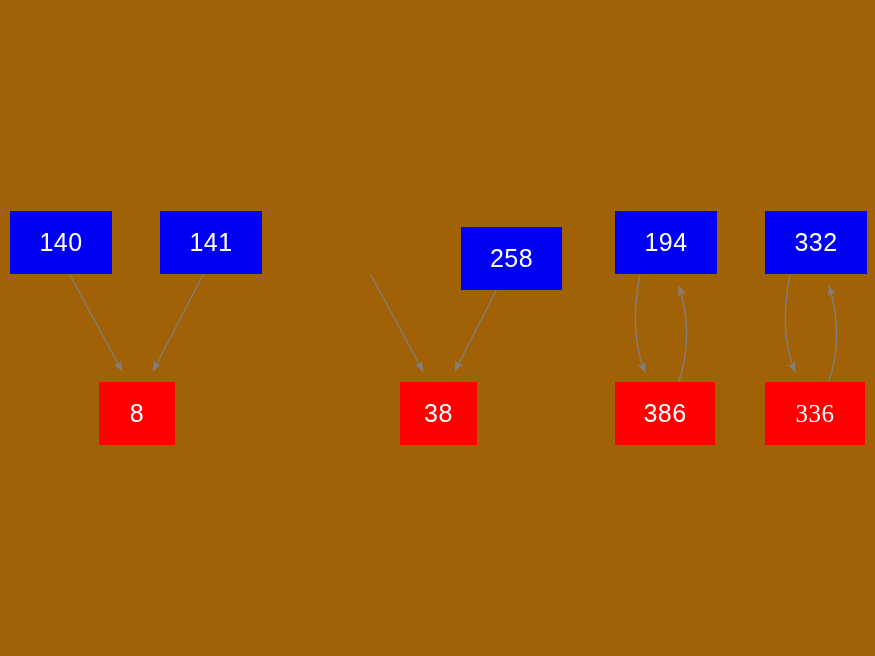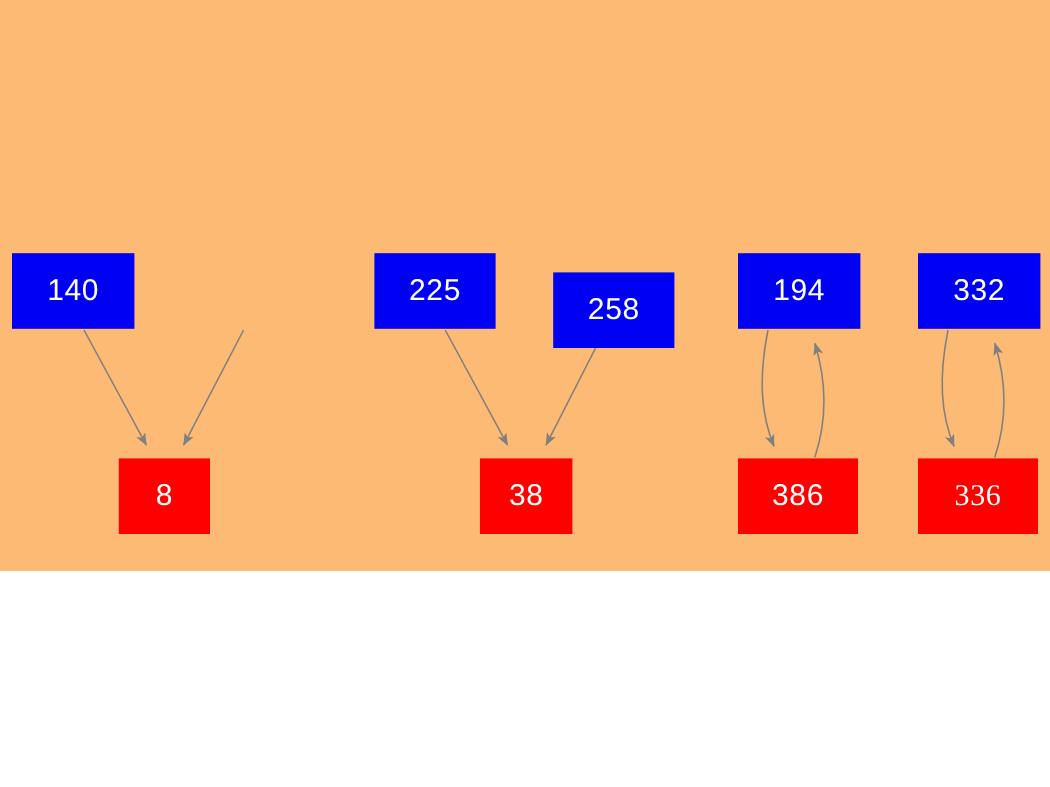--- a/index.html
+++ b/index.html
@@ -6,22 +6,22 @@
     margin: 0;
     padding: 0;
     background: #ffffff;
   }
   body {
     font-family: "Liberation Sans", sans-serif;
   }
   #canvas {
     position: relative;
     width: 875px;
-    height: 476px;
-    background: #fdba74;
+    height: 656px;
+    background: #a16207;
     overflow: hidden;
   }
   #edge-layer {
     position: absolute;
     left: 0;
     top: 0;
     width: 875px;
     height: 656px;
   }
   .node {
@@ -69,27 +69,27 @@
     <path d="M 640 275 C 632 315 634 345 645 372" fill="none" stroke="#808080" stroke-width="1.3" marker-end="url(#arrowhead)"></path>
     <path d="M 679 381 C 690 348 688 315 679 286" fill="none" stroke="#808080" stroke-width="1.3" marker-end="url(#arrowhead)"></path>
 
     <path d="M 790 275 C 782 315 784 345 795 372" fill="none" stroke="#808080" stroke-width="1.3" marker-end="url(#arrowhead)"></path>
     <path d="M 829 381 C 840 348 838 315 829 286" fill="none" stroke="#808080" stroke-width="1.3" marker-end="url(#arrowhead)"></path>
   </svg>
 
   <div class="node source" style="left:10px; top:211px; width:102px; height:63px;">
     <span class="node-label">140</span>
   </div>
+  <div class="node source" style="left:160px; top:211px; width:102px; height:63px;">
+    <span class="node-label">141</span>
+  </div>
   <div class="node target" style="left:99px; top:382px; width:76px; height:63px;">
     <span class="node-label">8</span>
   </div>
 
-  <div class="node source" style="left:312px; top:211px; width:101px; height:63px;">
-    <span class="node-label">225</span>
-  </div>
   <div class="node source" style="left:461px; top:211px; width:101px; height:63px;margin-top:16px;">
     <span class="node-label">258</span>
   </div>
   <div class="node target" style="left:400px; top:382px; width:77px; height:63px;">
     <span class="node-label">38</span>
   </div>
 
   <div class="node source" style="left:615px; top:211px; width:102px; height:63px;align-items:center;">
     <span class="node-label">194</span>
   </div>

